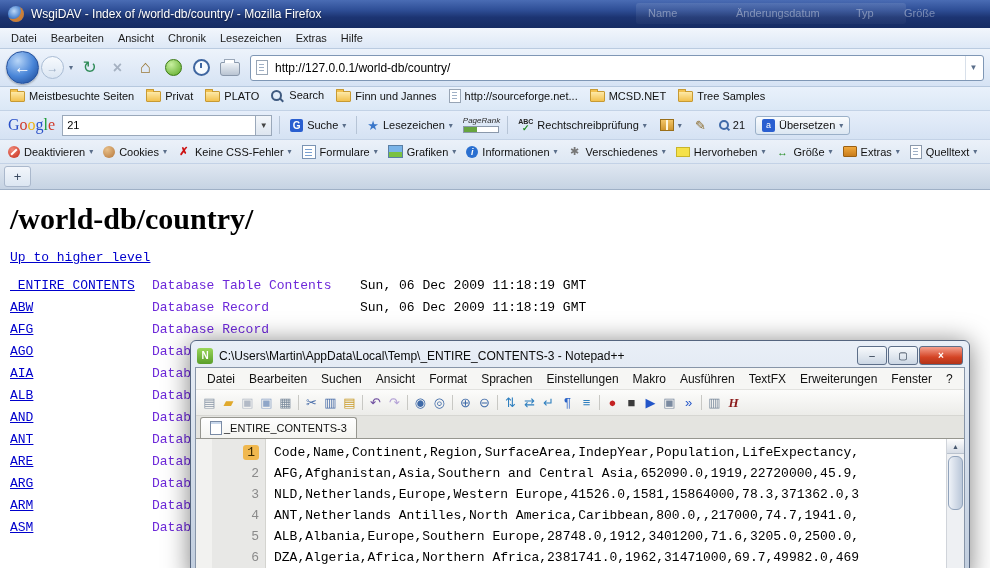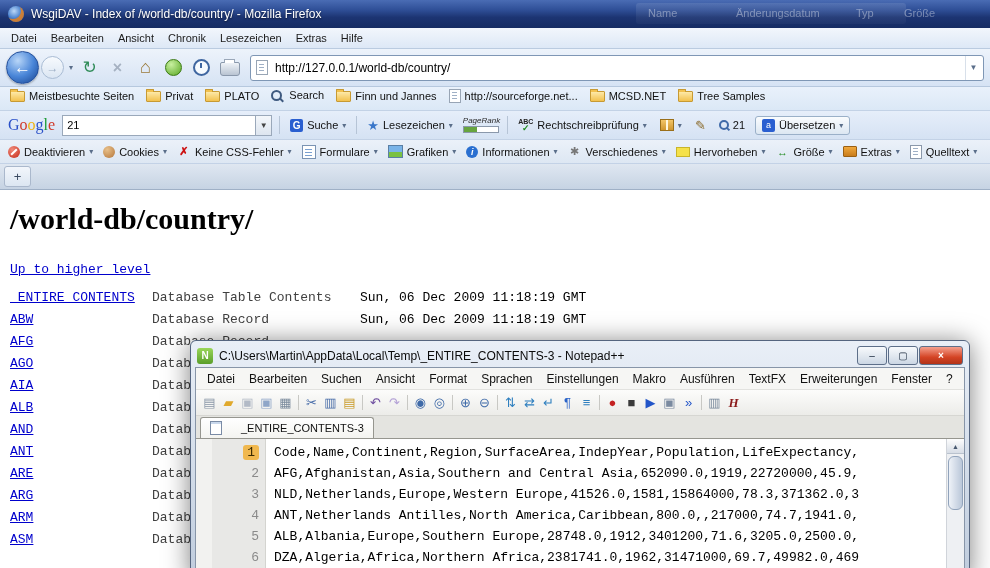--- a/index.html
+++ b/index.html
@@ -130,25 +130,25 @@
               border:1px solid #9fb0c6;border-bottom:none;border-radius:4px 4px 0 0;display:flex;
               align-items:center;gap:6px;padding:0 9px;font-size:11px;width:238px;color:#222}
   .tab-label{white-space:nowrap;overflow:hidden}
   .newtab{width:25px;height:19px;margin-bottom:2px;border:1px solid #aab8cc;border-radius:3px;
           background:linear-gradient(#f2f6fb,#dce6f2);display:flex;align-items:center;justify-content:center;
           font-size:13px;color:#3a4a60}
 
   
   .content{position:relative;height:380px;background:#fff;padding:6px 0 0 10px;box-sizing:border-box;overflow:hidden}
   .content h1{font-family:"Liberation Serif",serif;font-size:30px;font-weight:bold;margin:6px 0 0 0}
-  .uplink{display:inline-block;margin-top:26px;font-family:"Liberation Mono",monospace;font-size:13px;
+  .uplink{display:inline-block;margin-top:14px;font-family:"Liberation Mono",monospace;font-size:13px;
           color:#0000cc;text-decoration:underline}
   .dirlist{margin-top:10px;font-family:"Liberation Mono",monospace;font-size:13px;line-height:22px;white-space:pre}
   .dir-link{display:inline-block;width:142px;color:#0000cc;text-decoration:underline}
-  .dir-type{display:inline-block;width:208px;color:#404040}
+  .dir-type{display:inline-block;width:208px;color:#6d28d9}
   .dir-date{color:#000}
 
   
   .npp{position:absolute;left:190px;top:340px;width:780px;height:240px;z-index:20;box-sizing:border-box;
        border:1px solid #55657f;border-radius:6px 6px 0 0;background:linear-gradient(#e9eff7,#bfccdd);
        box-shadow:0 2px 26px rgba(0,0,0,.5);padding:3px 4px 4px}
   .npp-title{height:23px;display:flex;align-items:center;gap:6px;padding:0 2px;font-size:12px;color:#0a0a0a}
   .nppi{width:16px;height:16px;border-radius:3px;flex:none;background:linear-gradient(#9ad65a,#5a9e2a);
         color:#fff;font-size:10px;font-weight:bold;display:flex;align-items:center;justify-content:center}
   .npp-title .t{flex:1;white-space:nowrap;overflow:hidden}
@@ -161,21 +161,21 @@
   .npp-menubar{height:21px;flex:none;display:flex;align-items:center;padding:0 4px;font-size:12px;color:#111}
   .nmenu-item{padding:2px 7px}
   .nmenu-close{margin-left:auto;padding:2px 10px;font-weight:bold;color:#333}
   .npp-toolbar{height:25px;flex:none;display:flex;align-items:center;padding:0 4px;
                background:linear-gradient(#fcfcfb,#ecece9);border-top:1px solid #e2e2df;border-bottom:1px solid #d6d6d2}
   .tb-icon{width:19px;height:19px;display:flex;align-items:center;justify-content:center;font-size:13px;flex:none}
   .tb-sep{width:1px;height:15px;background:#c8c8c4;margin:0 3px;flex:none}
   .npp-tabbar{height:23px;flex:none;background:#e4e4e0;display:flex;align-items:flex-end;padding:3px 4px 0;
               border-bottom:1px solid #96968f;box-sizing:border-box}
   .npp-tab{height:20px;background:linear-gradient(#ffffff,#f4f4f0);border:1px solid #96968f;border-bottom:none;
-           border-radius:3px 3px 0 0;display:flex;align-items:center;gap:19px;padding:0 9px;font-size:11px;color:#111}
+           border-radius:3px 3px 0 0;display:flex;align-items:center;gap:2px;padding:0 9px;font-size:11px;color:#111}
   .npp-doc-ico{width:10px;height:12px;background:#fff;border:1px solid #7a8ba5;box-shadow:inset 0 2px 0 #c9d8ec}
   .npp-editor{flex:1;display:flex;background:#fff;overflow:hidden}
   .gutter{width:70px;flex:none;background:linear-gradient(90deg,#f2f2f0 0 16px,#e8e8e6 16px);
           border-right:1px solid #d4d4d0;font-family:"Liberation Mono",monospace;font-size:13px;line-height:21px;
           color:#8a8a8a;text-align:right;padding:3px 6px 0 0;box-sizing:border-box}
   .ln-hl{background:#f0b84f;border-radius:3px;padding:0 4px;color:#3a2a00}
   .codearea{flex:1;font-family:"Liberation Mono",monospace;font-size:13px;line-height:21px;padding:3px 0 0 8px;
             white-space:pre;color:#000;overflow:hidden}
   .npp-scroll{width:17px;flex:none;background:#eef0f3;border-left:1px solid #d0d4da;display:flex;
               flex-direction:column;align-items:center}

